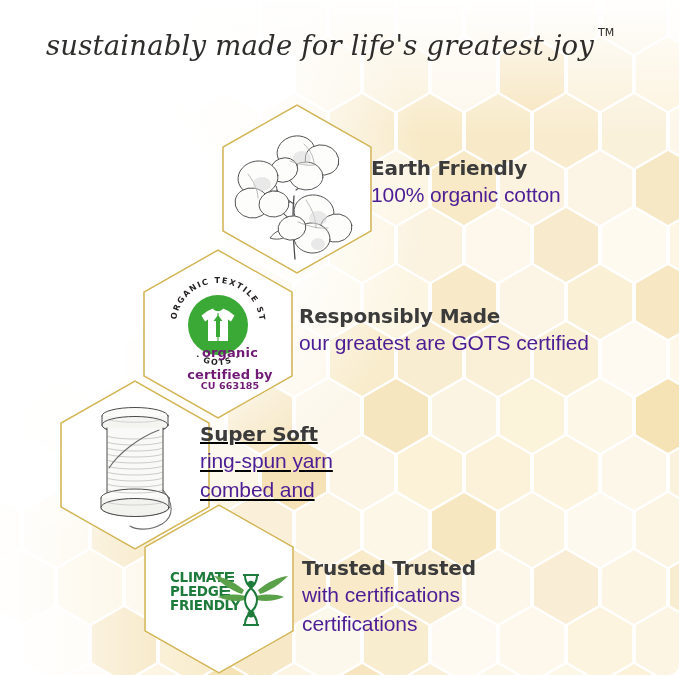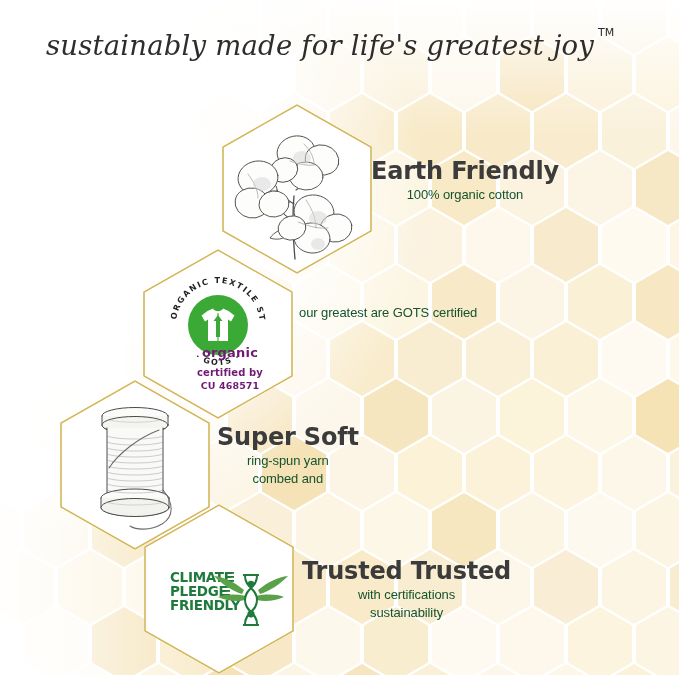--- a/index.html
+++ b/index.html
@@ -12,20 +12,21 @@
     font-family: "Liberation Sans", sans-serif;
     position: relative;
   }
 
   #stage {
     position: relative;
     width: 679px;
     height: 675px;
     background: #ffffff;
     overflow: hidden;
+    border-radius: 11px;
   }
 
   
   #honeycomb {
     position: absolute;
     inset: 0;
     z-index: 0;
   }
 
   
@@ -84,49 +85,48 @@
     align-items: center;
     justify-content: center;
   }
 
   .copy {
     position: absolute;
     z-index: 5;
   }
   .copy h3 {
     font-family: "DejaVu Sans", "Liberation Sans", sans-serif;
-    font-size: 24px;
+    font-size: 20px;
     font-weight: bold;
     color: #3b3b3b;
     letter-spacing: -0.2px;
     line-height: 1.25;
     white-space: nowrap;
   }
   .copy p {
     font-family: "Liberation Sans", sans-serif;
-    font-size: 13px;
+    font-size: 21px;
     font-weight: 400;
-    color: #14532d;
+    color: #4c1d95;
     line-height: 1.38;
     letter-spacing: -0.1px;
     white-space: nowrap;
-    text-align: center;
   }
 
   
   .gots-caption {
     position: absolute;
     left: 0; right: 0;
     text-align: center;
     font-family: "DejaVu Sans", "Liberation Sans", sans-serif;
     color: #701a75;
     padding-left: 24px;
   }
   .gots-organic { top: 96px; font-size: 13px; font-weight: 600; letter-spacing: 0.2px; }
-  .gots-certby  { top: 118px; font-size: 10px; font-weight: 600; letter-spacing: 0.1px; }
+  .gots-certby  { top: 118px; font-size: 13px; font-weight: 600; letter-spacing: 0.1px; }
   .gots-cu      { top: 131px; font-size: 9.5px; font-weight: 600; letter-spacing: 0.1px; }
 </style>
 </head>
 <body>
 
 <div id="stage">
 
   <svg id="honeycomb" viewBox="0 0 679 675" width="679" height="675" aria-hidden="true">
     <defs>
       <g id="hexcell">
@@ -412,29 +412,30 @@
 
             <text font-family="DejaVu Sans, Liberation Sans, sans-serif" font-size="8.1" font-weight="600" fill="#231f20" letter-spacing="1.55">
               <textPath href="#gotsTop" startOffset="50%" text-anchor="middle" id="gots-ring-top">GLOBAL ORGANIC TEXTILE STANDARD</textPath>
             </text>
             <text font-family="DejaVu Sans, Liberation Sans, sans-serif" font-size="8.1" font-weight="600" fill="#231f20" letter-spacing="1.55">
               <textPath href="#gotsBot" startOffset="50%" text-anchor="middle" id="gots-ring-bottom">· GOTS ·</textPath>
             </text>
           </svg>
           <div class="gots-caption gots-organic">organic</div>
           <div class="gots-caption gots-certby">certified by</div>
-          <div class="gots-caption gots-cu">CU 468571</div>
+          <div class="gots-caption gots-cu">CU 663185</div>
         </div>
       </div>
       <svg class="hex-outline" viewBox="0 0 150 170" width="150" height="170" aria-hidden="true">
         <polygon points="75,1 149,43 149,127 75,169 1,127 1,43" fill="none" stroke="#d4b759" stroke-width="1.6"></polygon>
       </svg>
     </div>
 
     <div class="copy" style="left:299px; top:304px;">
+      <h3>Responsibly Made</h3>
       <p>our greatest are GOTS certified</p>
     </div>
   </div>
 
   <div class="feature" style="left:0; top:0; width:679px; height:675px; pointer-events:none;">
 
     <div class="hex-card" style="left:60px; top:380px;">
       <div class="hex-art">
         <svg viewBox="0 0 150 170" width="150" height="170" aria-hidden="true">
           <g stroke="#4a4a4a" fill="#fbfbfa" stroke-width="1" stroke-linejoin="round" stroke-linecap="round">
@@ -471,21 +472,21 @@
             <path d="M49 88 C58 74 78 58 99 50"></path>
             <path d="M103 110 C113 122 115 136 102 144 C90 151 76 150 70 146"></path>
           </g>
         </svg>
       </div>
       <svg class="hex-outline" viewBox="0 0 150 170" width="150" height="170" aria-hidden="true">
         <polygon points="75,1 149,43 149,127 75,169 1,127 1,43" fill="none" stroke="#d4b759" stroke-width="1.6"></polygon>
       </svg>
     </div>
 
-    <div class="copy" style="left:217px; top:422px;">
+    <div class="copy" style="left:200px; top:422px;text-decoration:underline;">
       <h3>Super Soft</h3>
       <p>ring-spun yarn</p>
       <p>combed and</p>
     </div>
   </div>
 
   <div class="feature" style="left:0; top:0; width:679px; height:675px; pointer-events:none;">
 
     <div class="hex-card" style="left:144px; top:504px;">
       <div class="hex-art">
@@ -524,17 +525,17 @@
         </svg>
       </div>
       <svg class="hex-outline" viewBox="0 0 150 170" width="150" height="170" aria-hidden="true">
         <polygon points="75,1 149,43 149,127 75,169 1,127 1,43" fill="none" stroke="#d4b759" stroke-width="1.6"></polygon>
       </svg>
     </div>
 
     <div class="copy" style="left:302px; top:556px;">
       <h3>Trusted Trusted</h3>
       <p>with certifications</p>
-      <p>sustainability</p>
+      <p>certifications</p>
     </div>
   </div>
 
 </div>
 
 </body></html>

